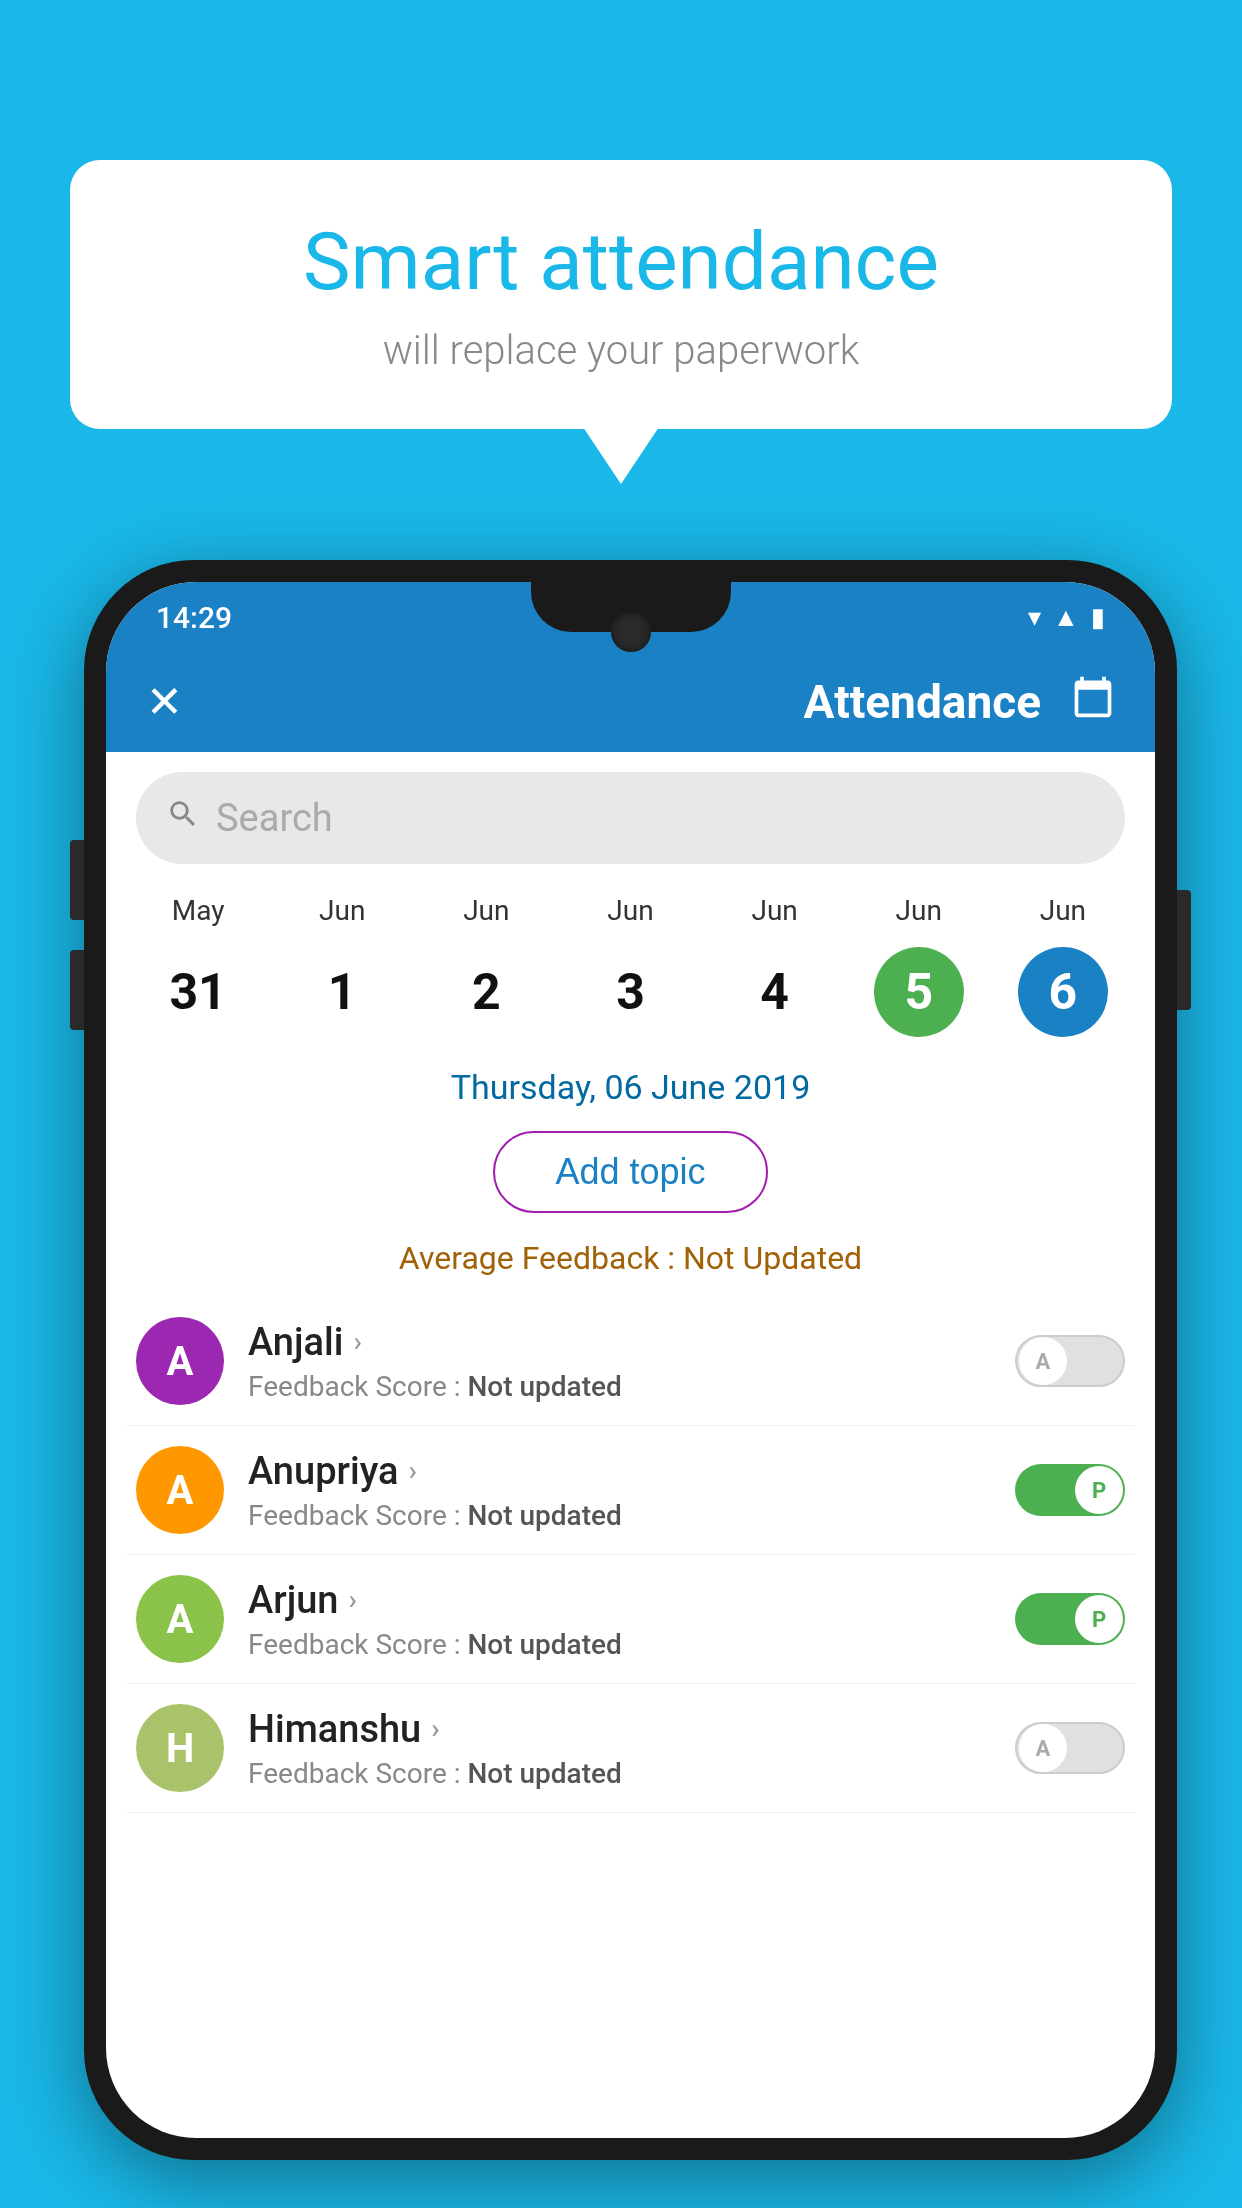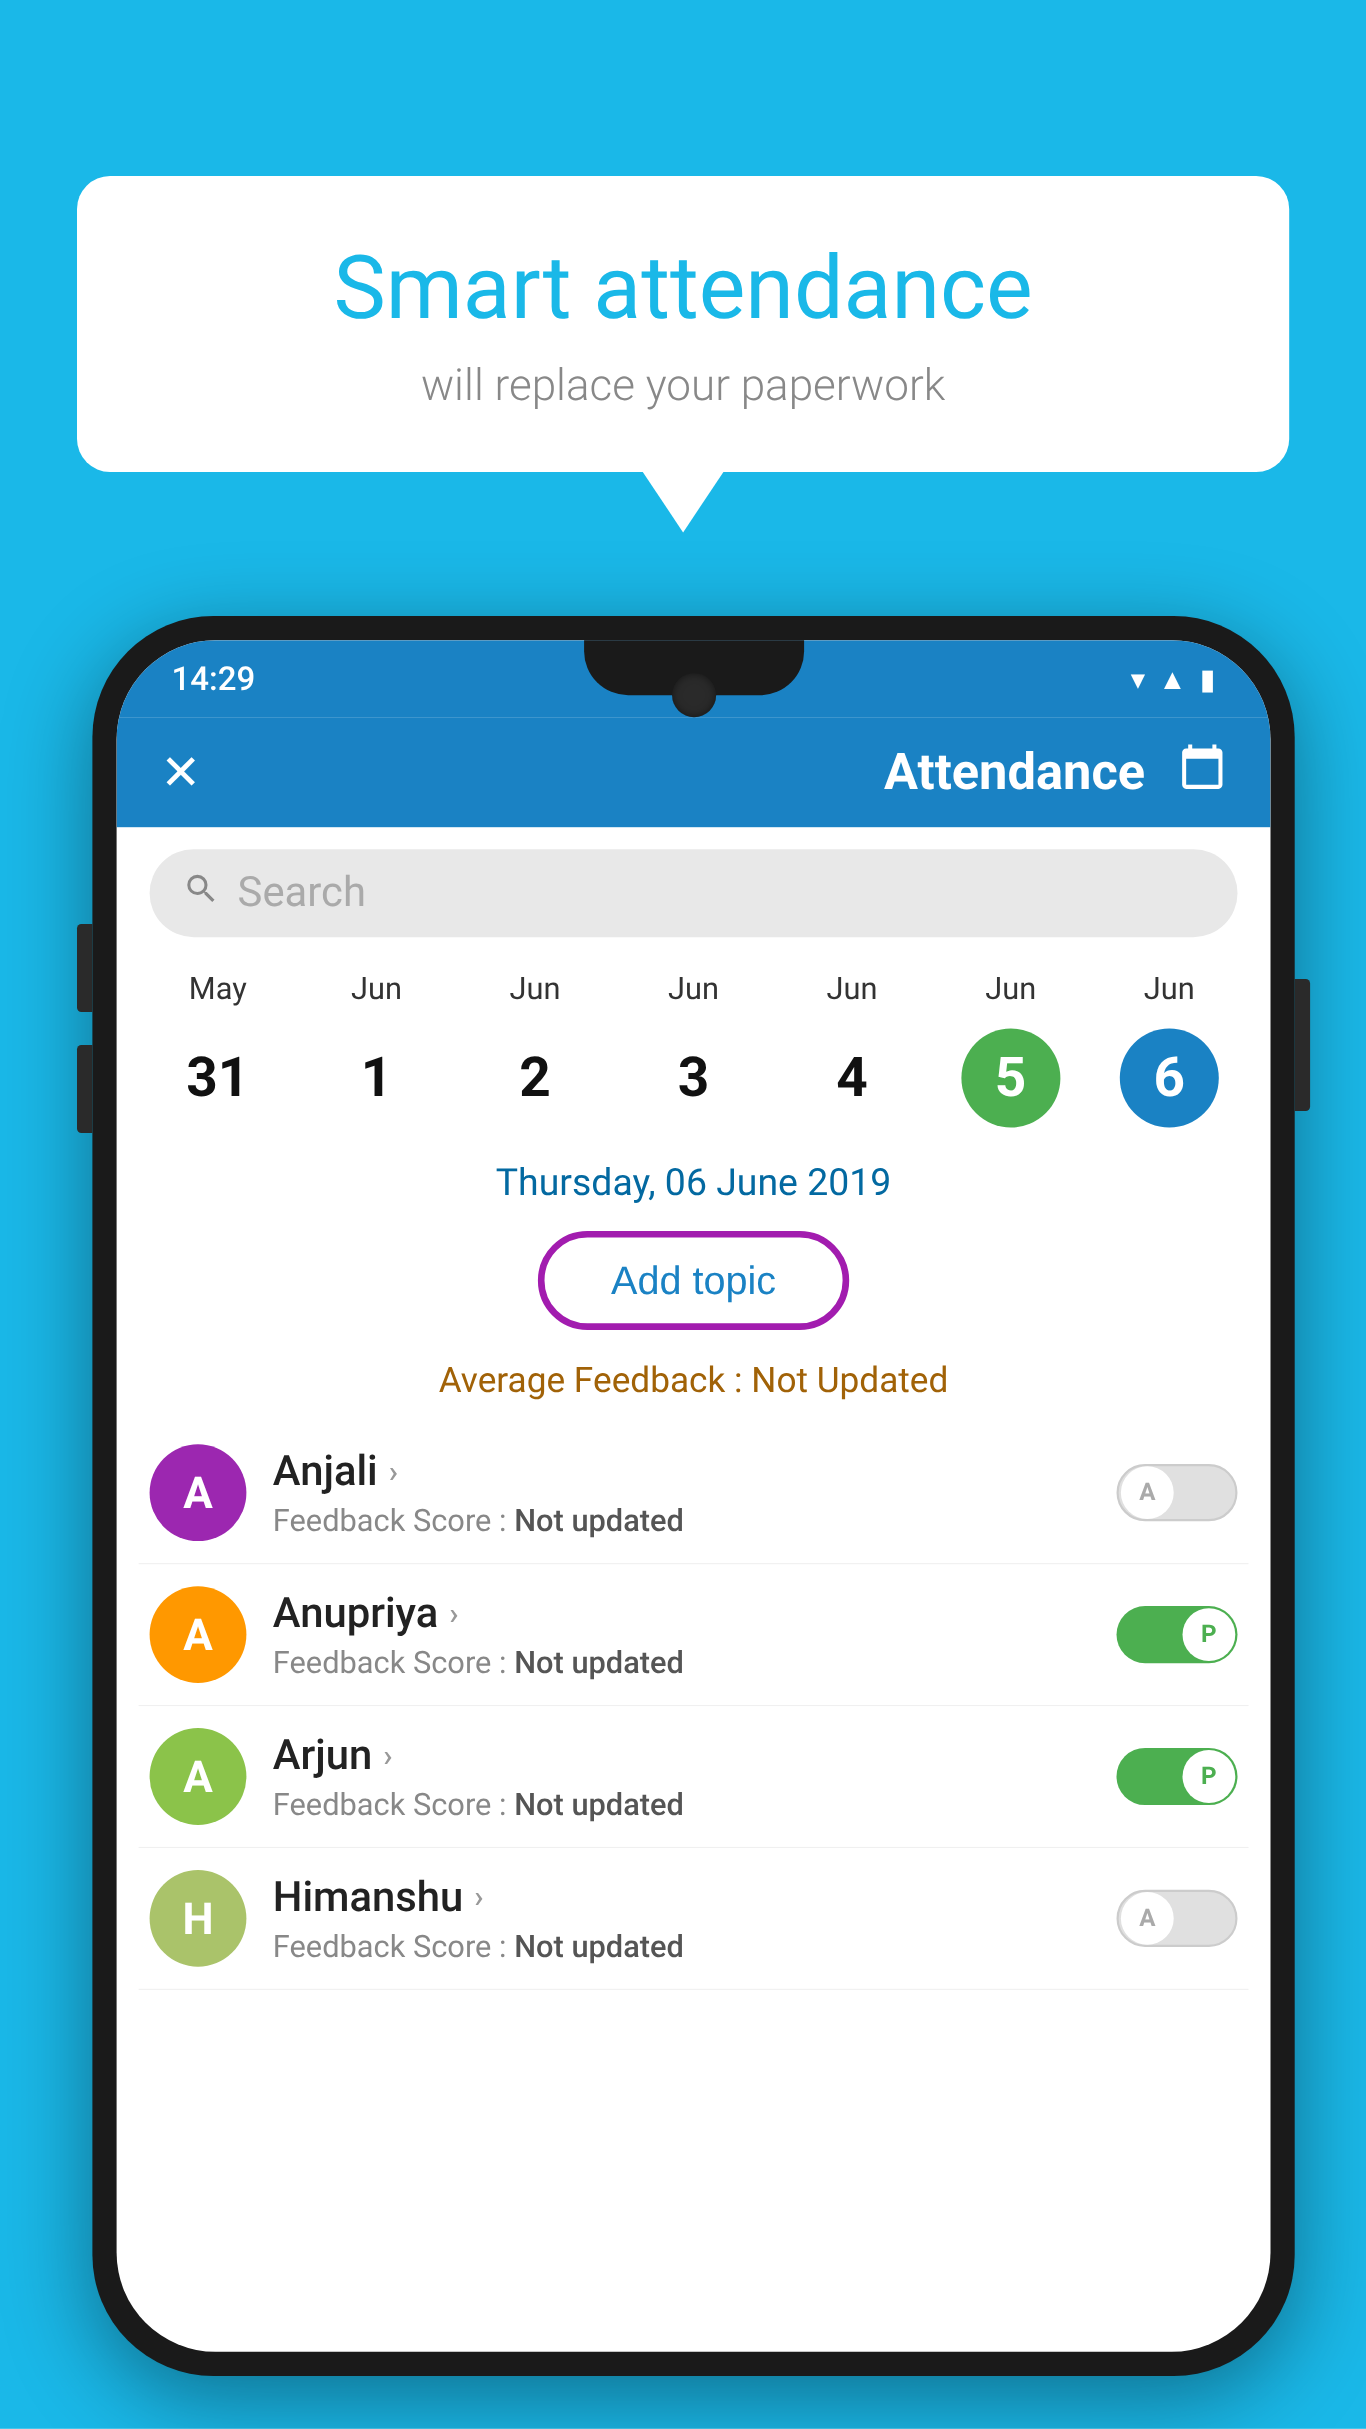--- a/index.html
+++ b/index.html
@@ -152,21 +152,21 @@
     .app-bar-calendar {
       color: white;
       font-size: 40px;
     }
 
     
     .search-container {
       background: #e8e8e8;
       margin: 20px 30px;
       border-radius: 50px;
-      height: 80px;
+      height: 92px;
       display: flex;
       align-items: center;
       padding: 0 30px;
       gap: 16px;
     }
     .search-icon-wrap {
       color: #888;
       font-size: 36px;
     }
     .search-input-text {
@@ -219,21 +219,21 @@
       font-size: 34px;
       color: #0369a1;
       padding: 20px 0 14px;
       font-weight: 400;
     }
 
     
     .add-topic-btn {
       display: block;
       margin: 10px auto;
-      border: 6px solid #a21caf;
+      border: 2px solid #a21caf;
       border-radius: 50px;
       padding: 18px 60px;
       background: white;
       color: #1a82c4;
       font-size: 36px;
       cursor: pointer;
       width: fit-content;
     }
 
     

